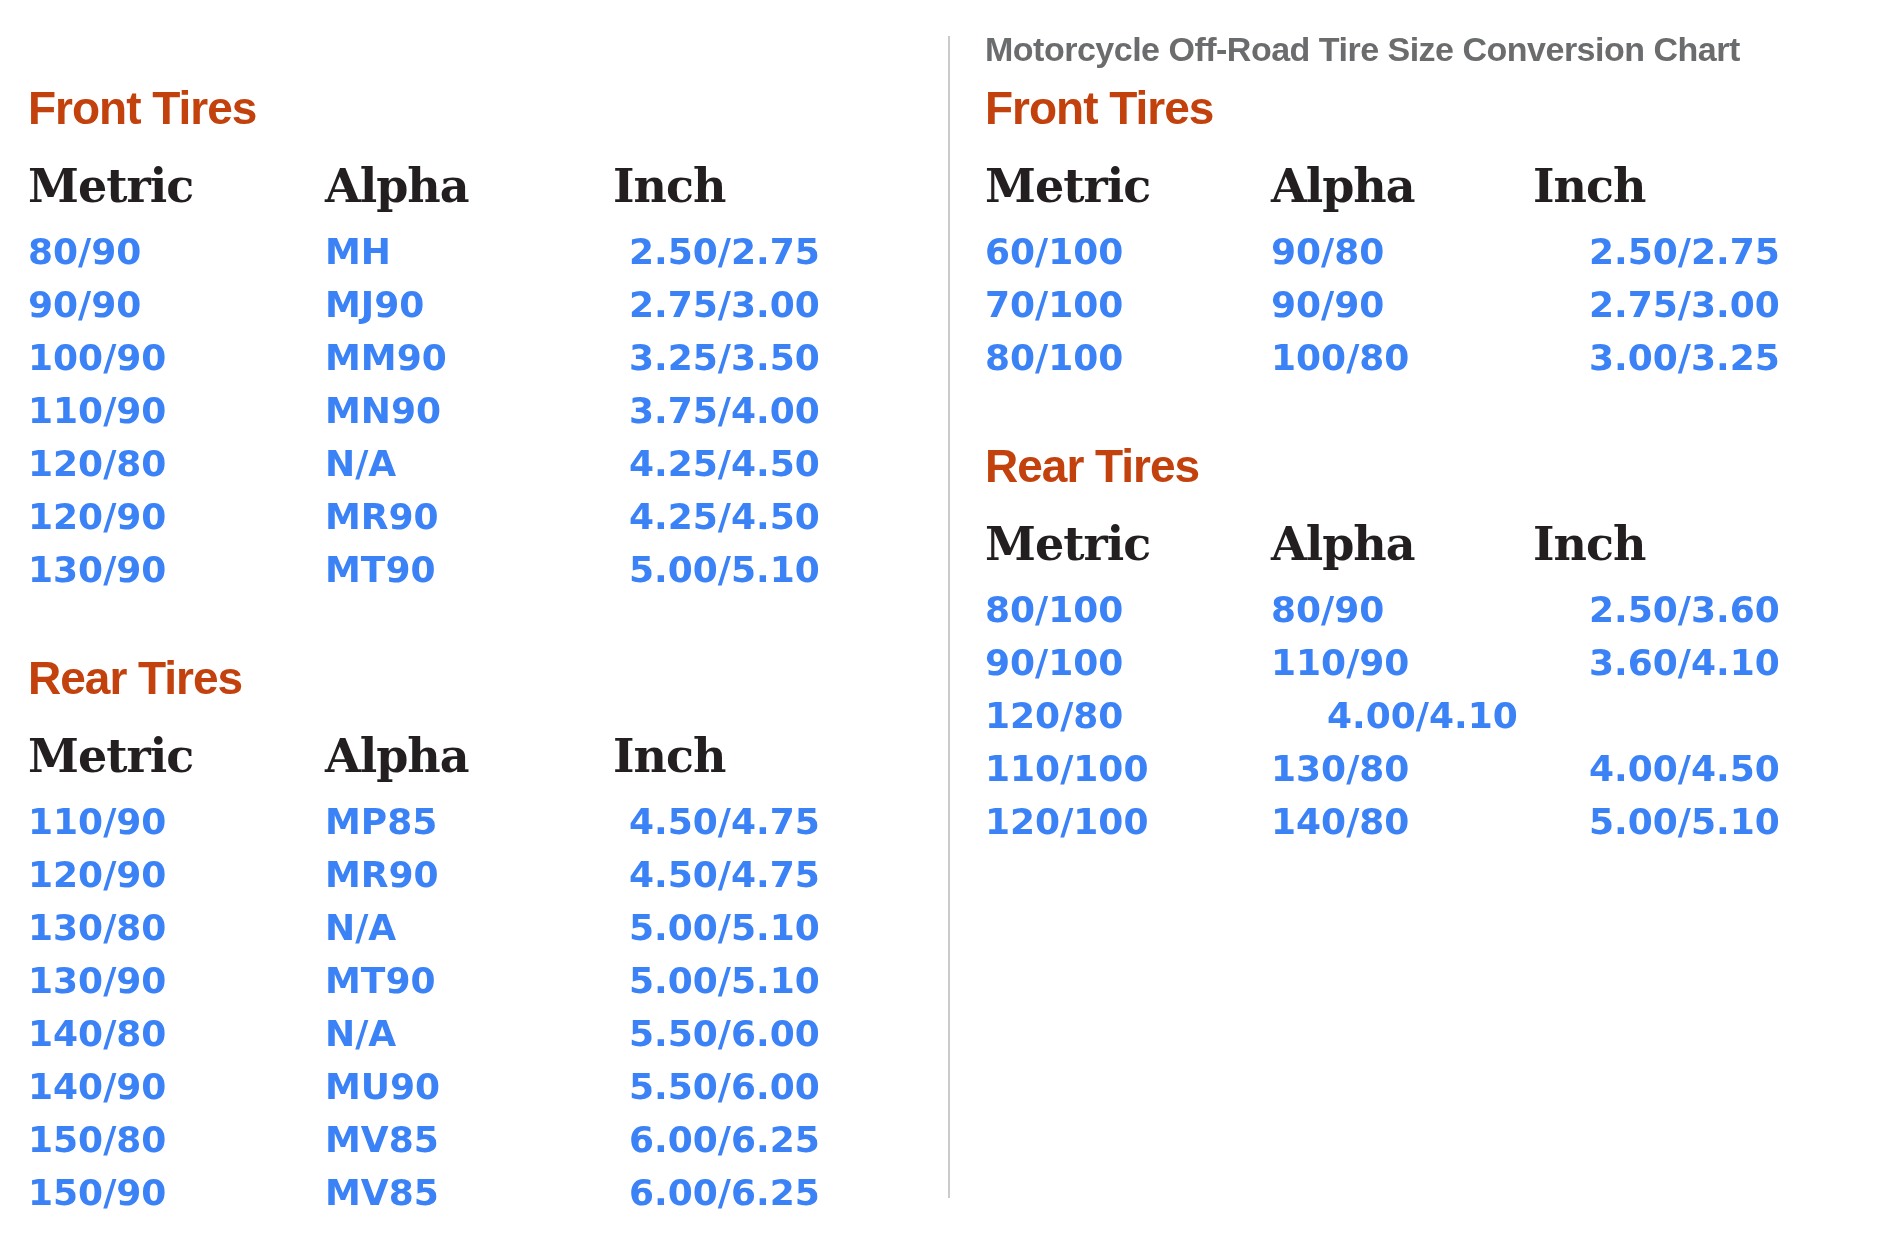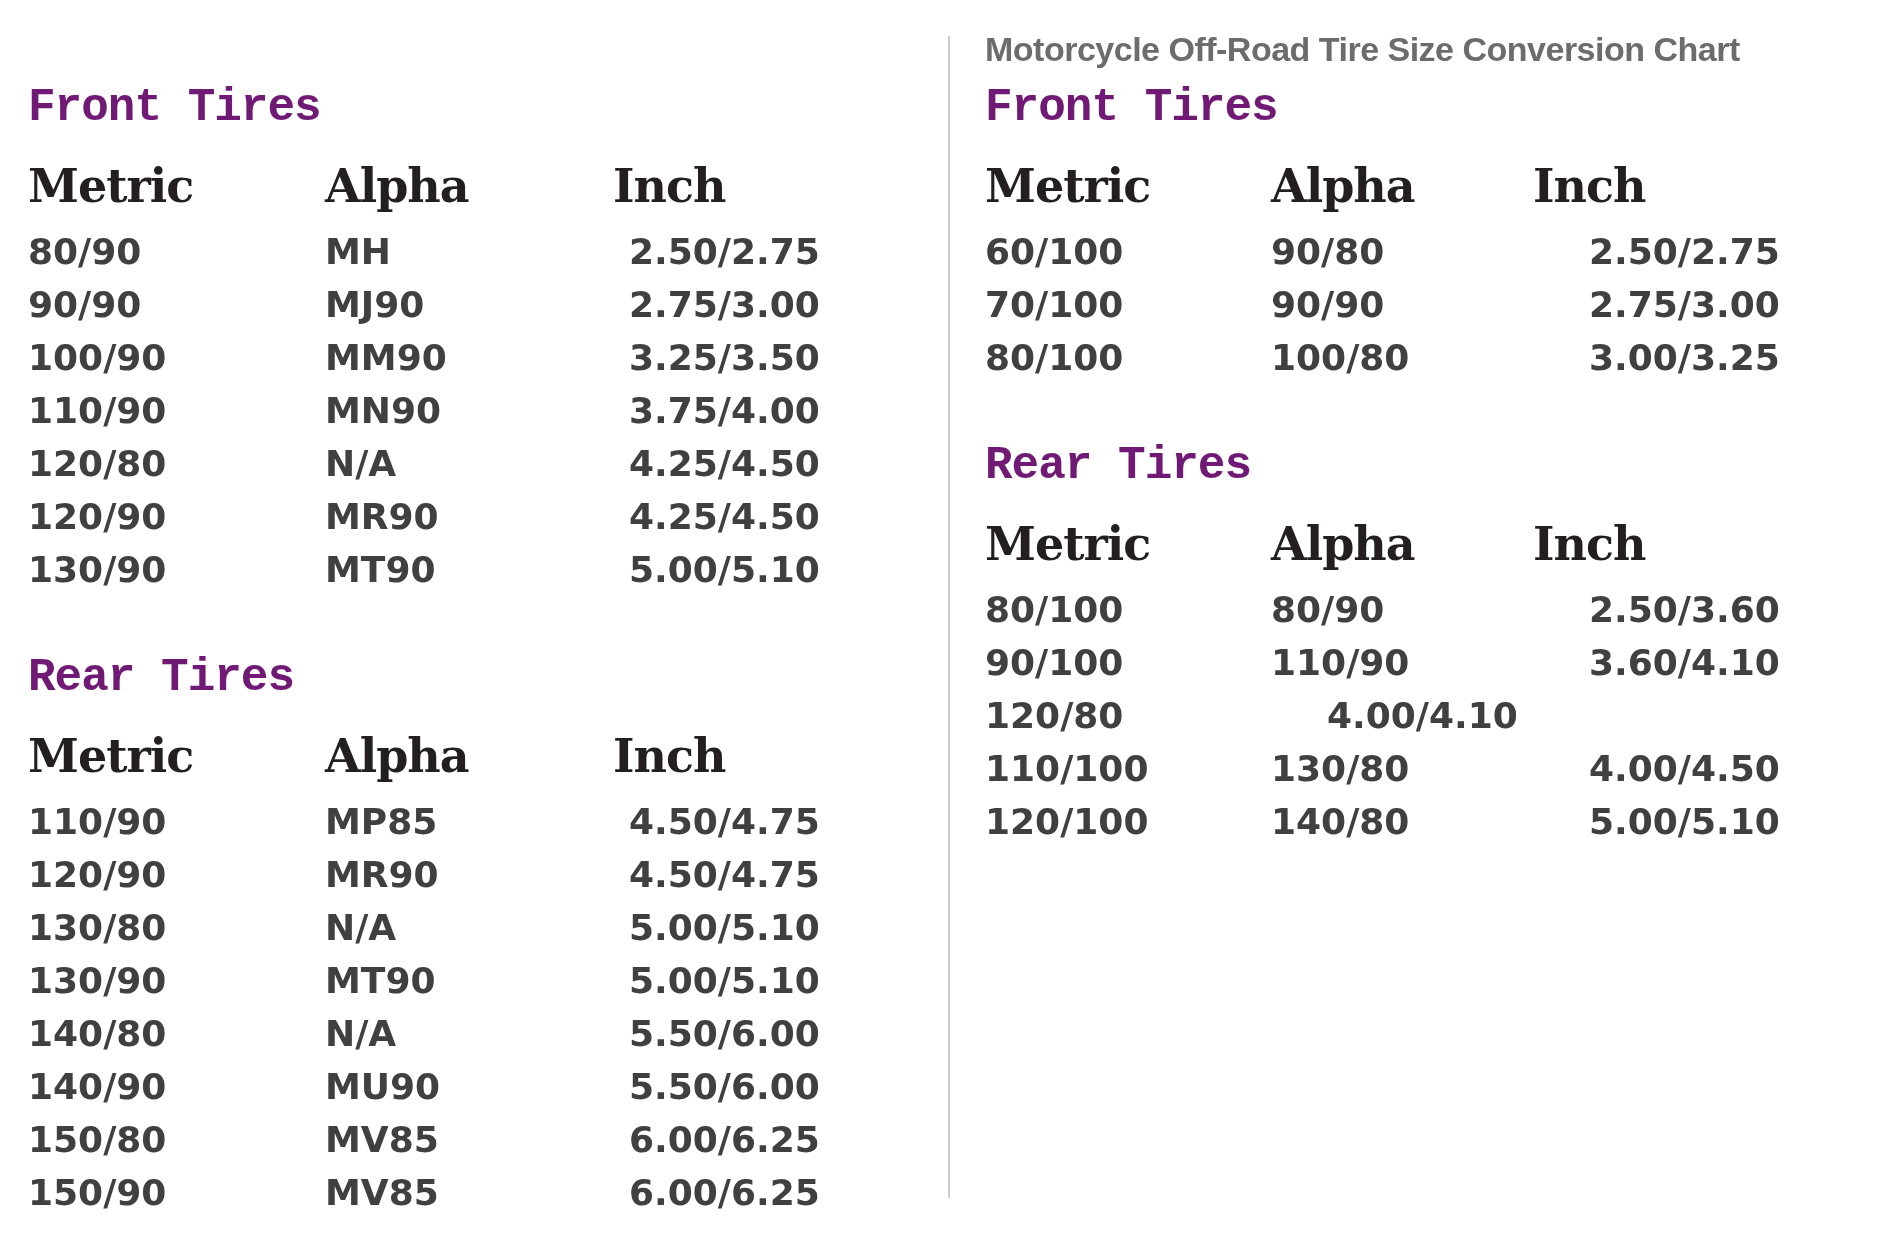--- a/index.html
+++ b/index.html
@@ -36,26 +36,26 @@
     font-family: Liberation Sans, sans-serif;
     font-weight: bold;
     font-size: 34px;
     line-height: 38px;
     letter-spacing: -0.5px;
     color: #6b6c6e;
     margin: 0 0 14px 0;
     white-space: nowrap;
   }
   .section-heading {
-    font-family: Liberation Mono, monospace;
+    font-family: Liberation Sans, sans-serif;
     font-weight: bold;
     font-size: 46px;
     line-height: 52px;
     letter-spacing: -1px;
-    color: #701a75;
+    color: #c2410c;
     margin: 0 0 10px 0;
     white-space: nowrap;
   }
   .tbl { margin: 0 0 0 0; }
   .hdr-row, .row { display: grid; }
   .panel-left  .hdr-row, .panel-left  .row { grid-template-columns: 297px 288px auto; }
   .panel-right .hdr-row, .panel-right .row { grid-template-columns: 286px 262px auto; }
   .hdr-row {
     font-family: "DejaVu Serif", serif;
     font-weight: bold;
@@ -63,21 +63,21 @@
     line-height: 58px;
     letter-spacing: -1px;
     color: #231f20;
     margin-bottom: 10px;
     margin-top: 23px;
   }
   .row {
     font-weight: bold;
     font-size: 36px;
     line-height: 53px;
-    color: #404040;
+    color: #3b82f6;
     white-space: nowrap;
   }
   .panel-left  .row .c2 { padding-left: 16px; }
   .panel-right .row .c2 { padding-left: 56px; }
   .section + .section { margin-top: 56px; }
   .cell { white-space: nowrap; }
 </style>
 </head>
 <body>
 

